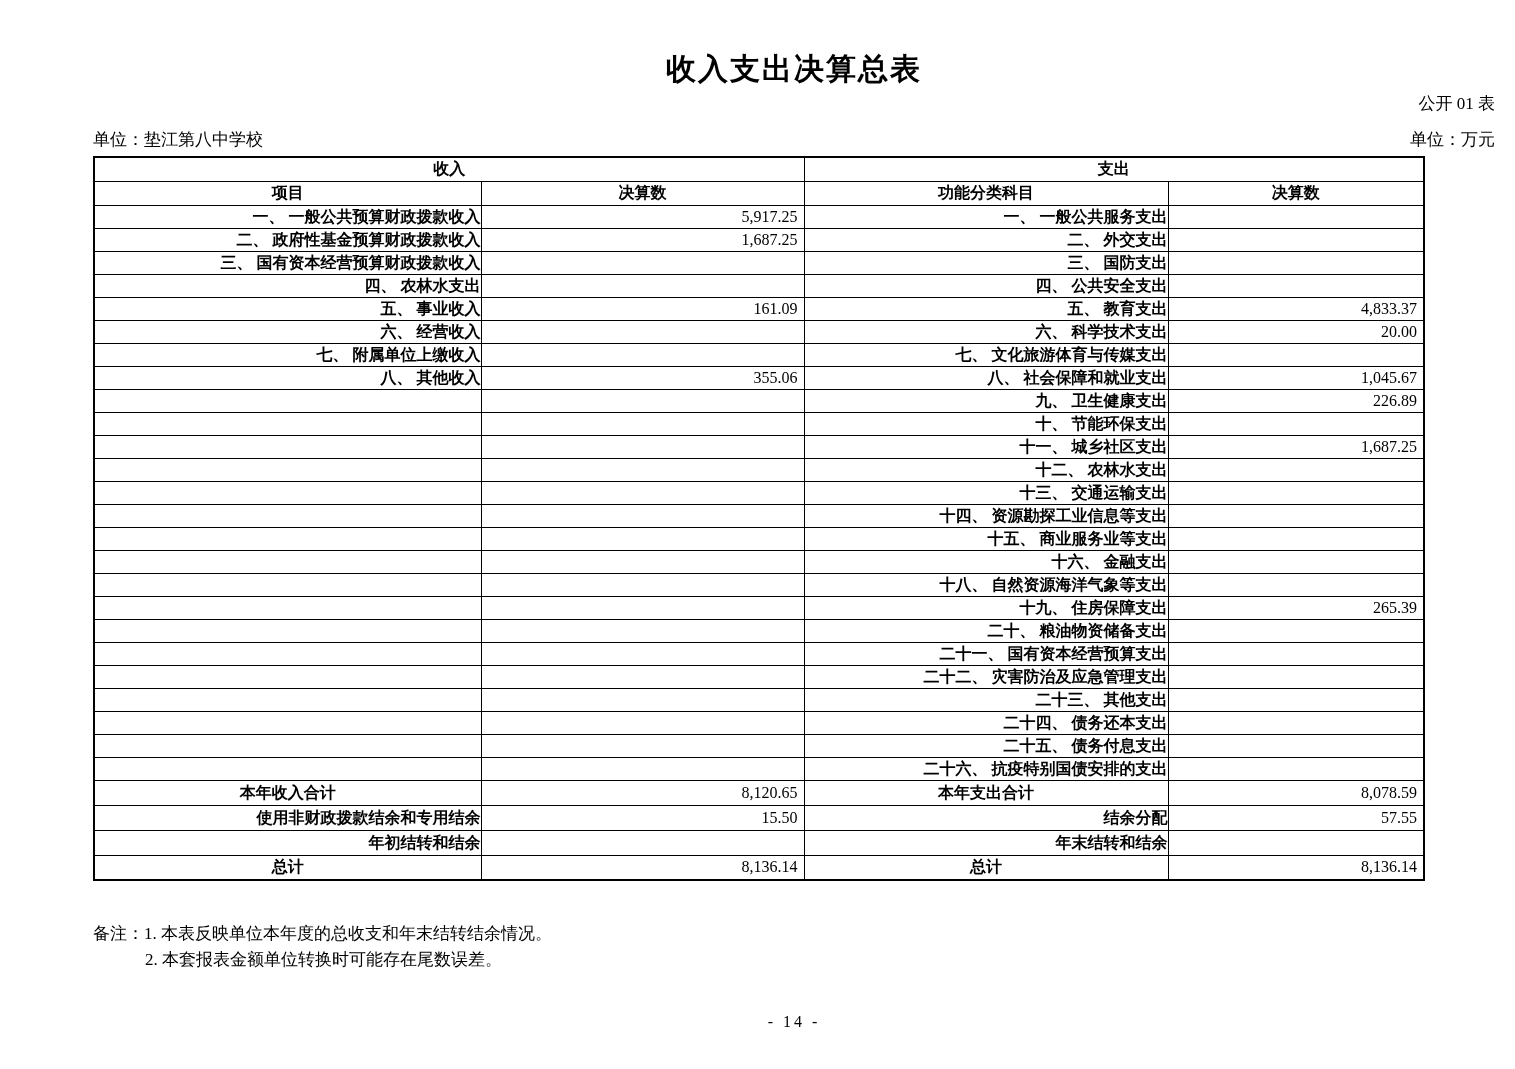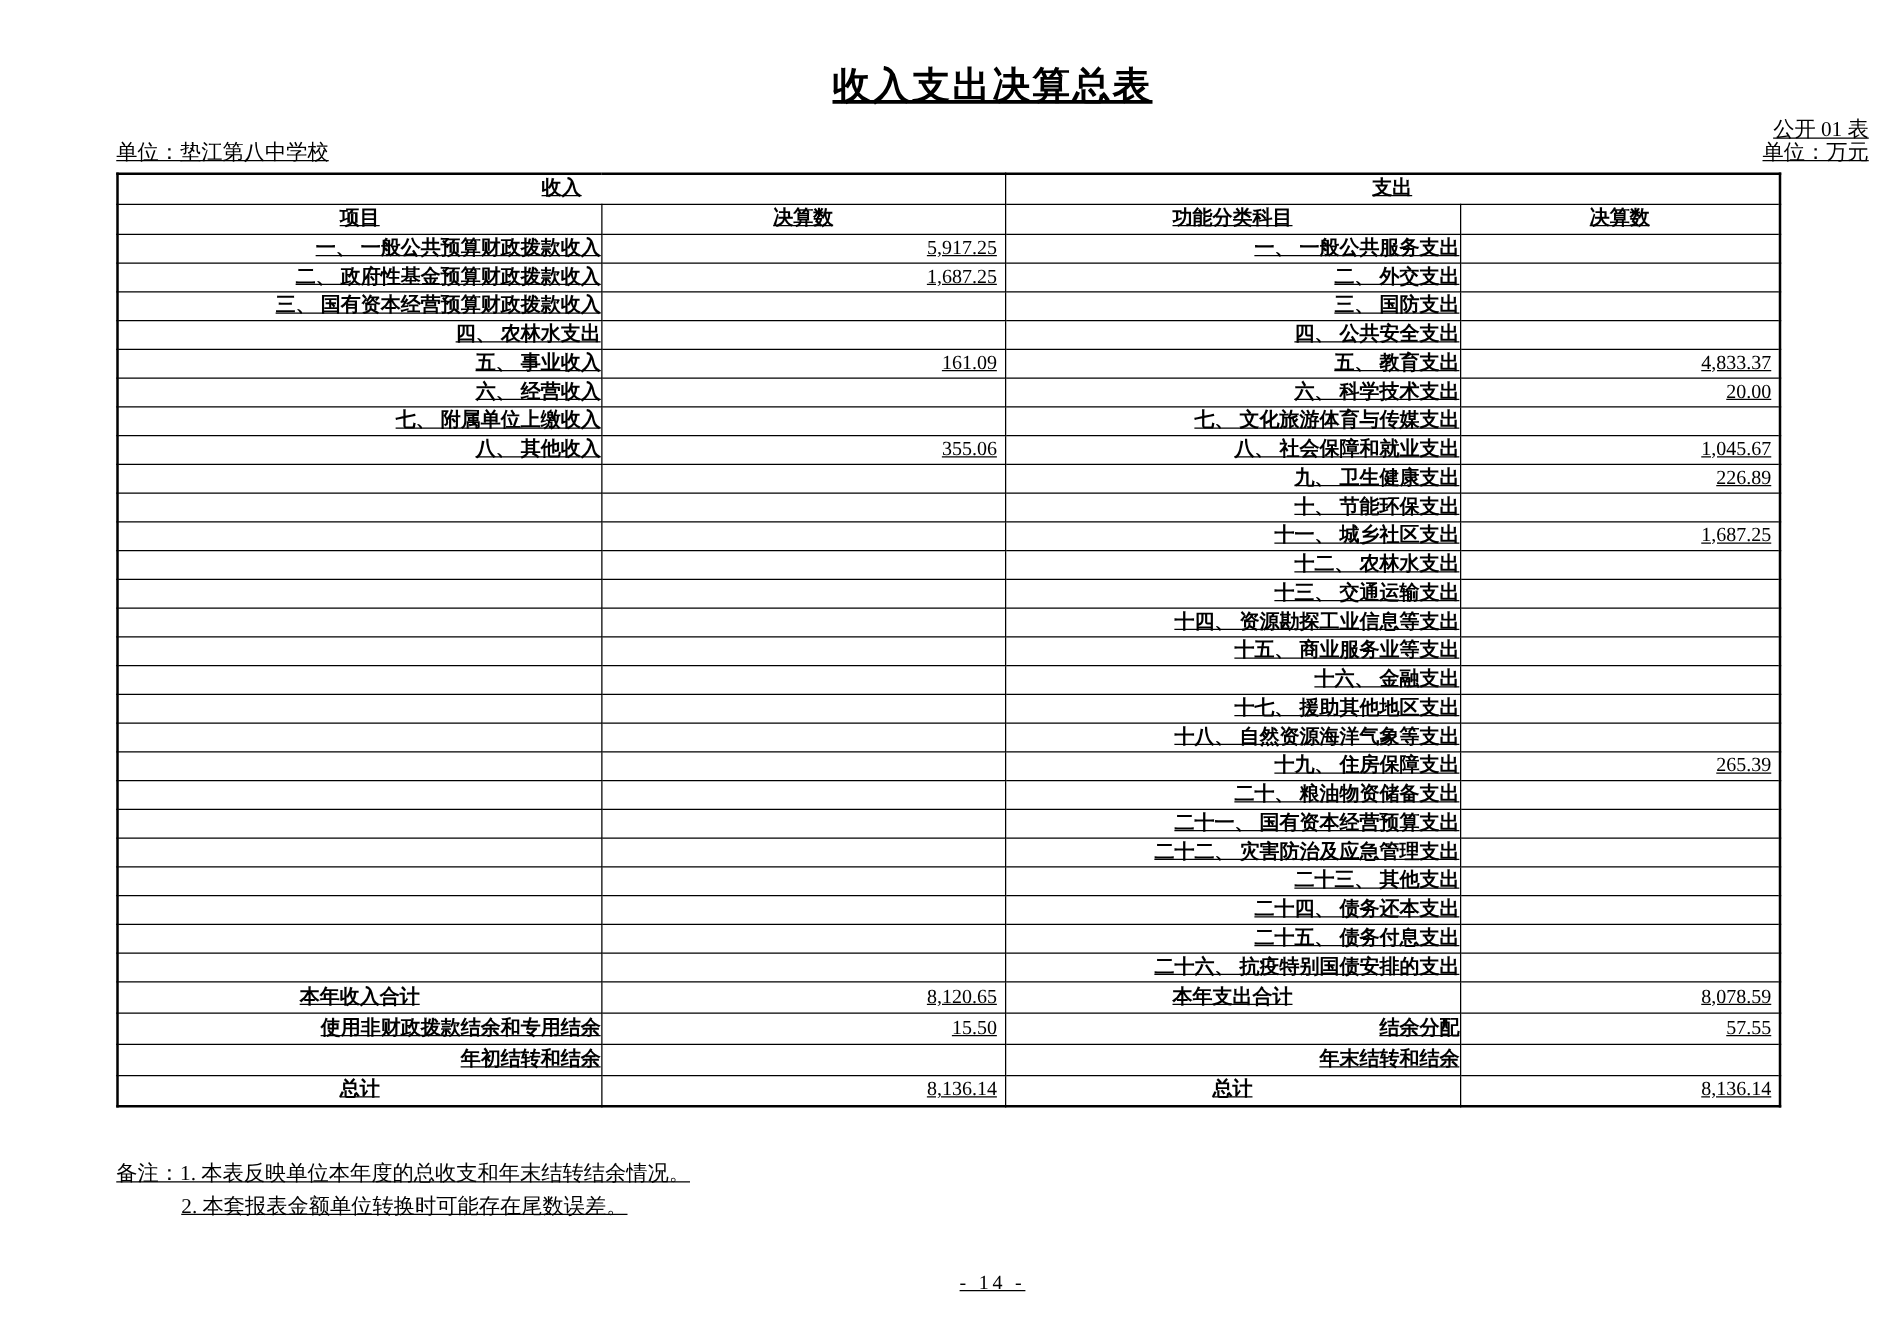--- a/index.html
+++ b/index.html
@@ -2,37 +2,37 @@
 <html><head>
 <meta charset="utf-8">
 <style>
   * { margin:0; padding:0; box-sizing:border-box; }
   html, body { background:#ffffff; }
   body {
     width:1515px; height:1069px;
     color:#000;
     font-family:"Liberation Serif","DejaVu Serif",serif;
   }
-  .content { width:1402px; margin-left:93px;text-decoration:underline; }
+  .content { width:1402px; margin-left:93px; }
   .title {
     padding-top:53px;
     text-align:center;
     font-size:30px;
     font-weight:bold;
     letter-spacing:2px;
     line-height:32px;
   }
   .form-code {
     margin-top:10px;
     text-align:right;
     font-size:17px;
     line-height:18px;
   }
   .unit-row {
-    margin-top:0;
+    margin-top:18px;
     margin-bottom:7px;
     display:flex;
     justify-content:space-between;
     font-size:17px;
     line-height:18px;
   }
   table.main {
     width:1330px;
     table-layout:fixed;
     border-collapse:collapse;
@@ -203,26 +203,20 @@
         </tr>
         <tr class="data-row">
           <td class="label"></td>
           <td class="amount"></td>
           <td class="label">十六、 金融支出</td>
           <td class="amount"></td>
         </tr>
         <tr class="data-row">
           <td class="label"></td>
           <td class="amount"></td>
-          <td class="label">十七、 援助其他地区支出</td>
-          <td class="amount"></td>
-        </tr>
-        <tr class="data-row">
-          <td class="label"></td>
-          <td class="amount"></td>
           <td class="label">十八、 自然资源海洋气象等支出</td>
           <td class="amount"></td>
         </tr>
         <tr class="data-row">
           <td class="label"></td>
           <td class="amount"></td>
           <td class="label">十九、 住房保障支出</td>
           <td class="amount">265.39</td>
         </tr>
         <tr class="data-row">

